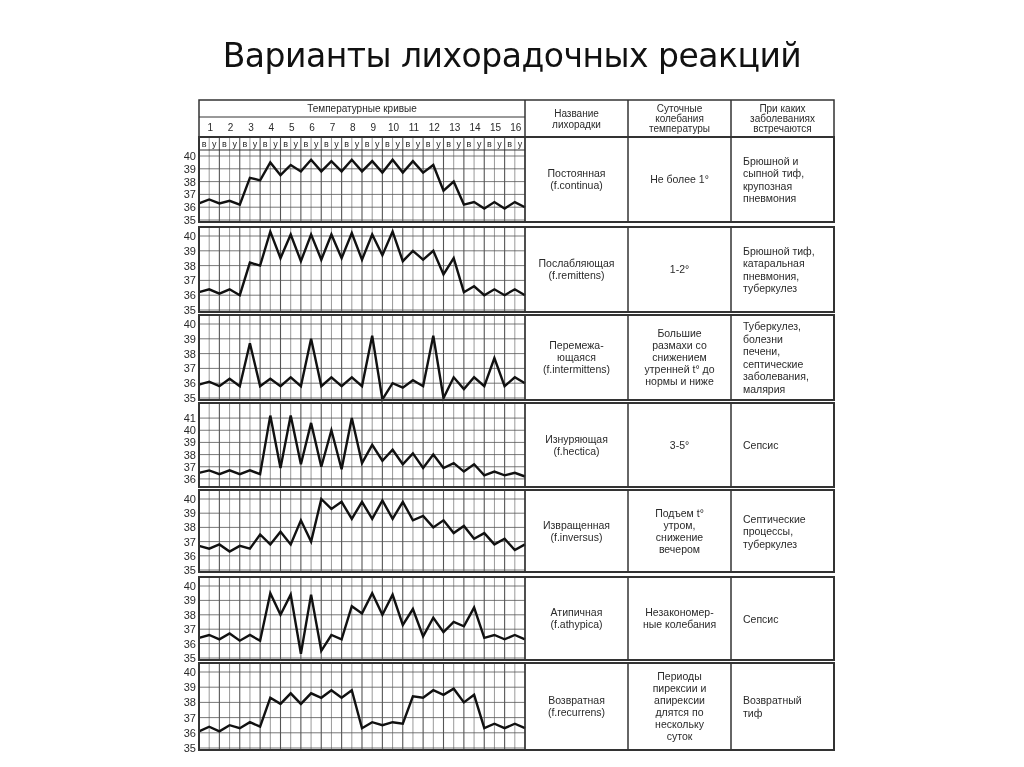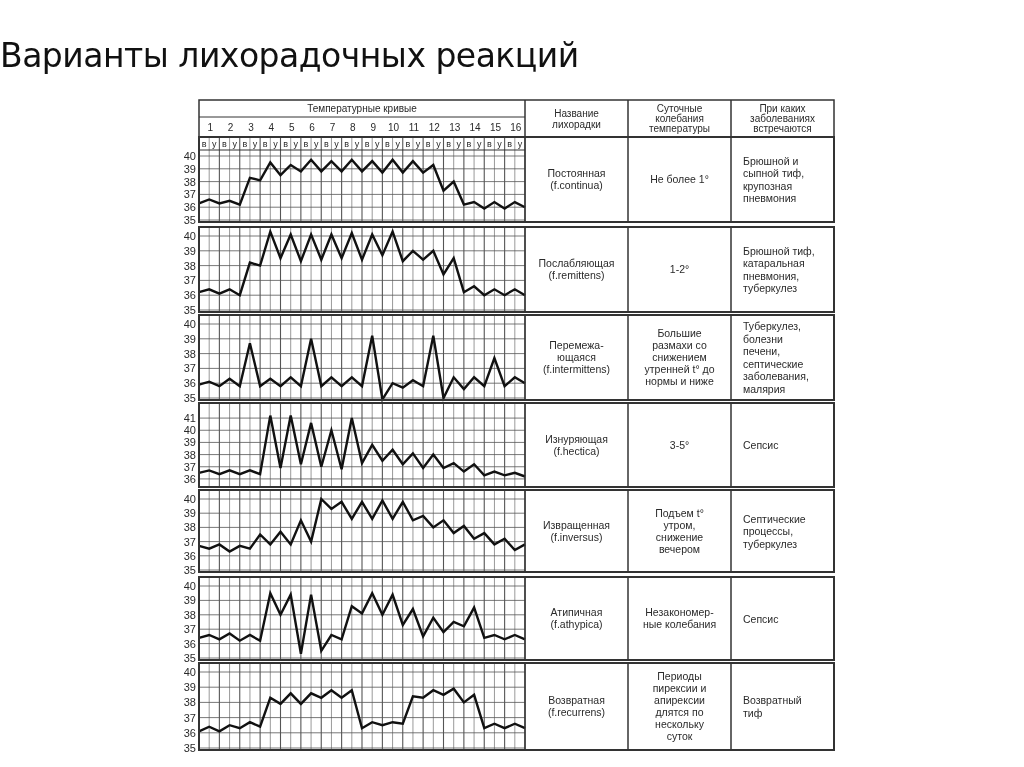--- a/index.html
+++ b/index.html
@@ -1,17 +1,17 @@
 <!DOCTYPE html>
 <html><head>
 <meta charset="utf-8">
 <style>
   html,body{margin:0;padding:0;background:#ffffff;}
   body{width:1024px;height:767px;position:relative;overflow:hidden;font-family:"Liberation Sans",sans-serif;color:#1a1a1a;}
-  .title{position:absolute;left:0;top:36px;width:1024px;font-family:"DejaVu Sans",sans-serif;font-size:33px;font-weight:normal;letter-spacing:-0.5px;color:#111;}
+  .title{position:absolute;left:0;top:36px;width:1024px;text-align:center;font-family:"DejaVu Sans",sans-serif;font-size:33px;font-weight:normal;letter-spacing:-0.5px;color:#111;}
   #table{position:absolute;left:0;top:0;width:1024px;height:767px;}
   svg text{font-family:"Liberation Sans",sans-serif;}
 </style>
 </head>
 <body>
 
 <div class="title">Варианты лихорадочных реакций</div>
 
 <svg id="table" xmlns="http://www.w3.org/2000/svg" width="1024" height="767" viewBox="0 0 1024 767">
     <g>

